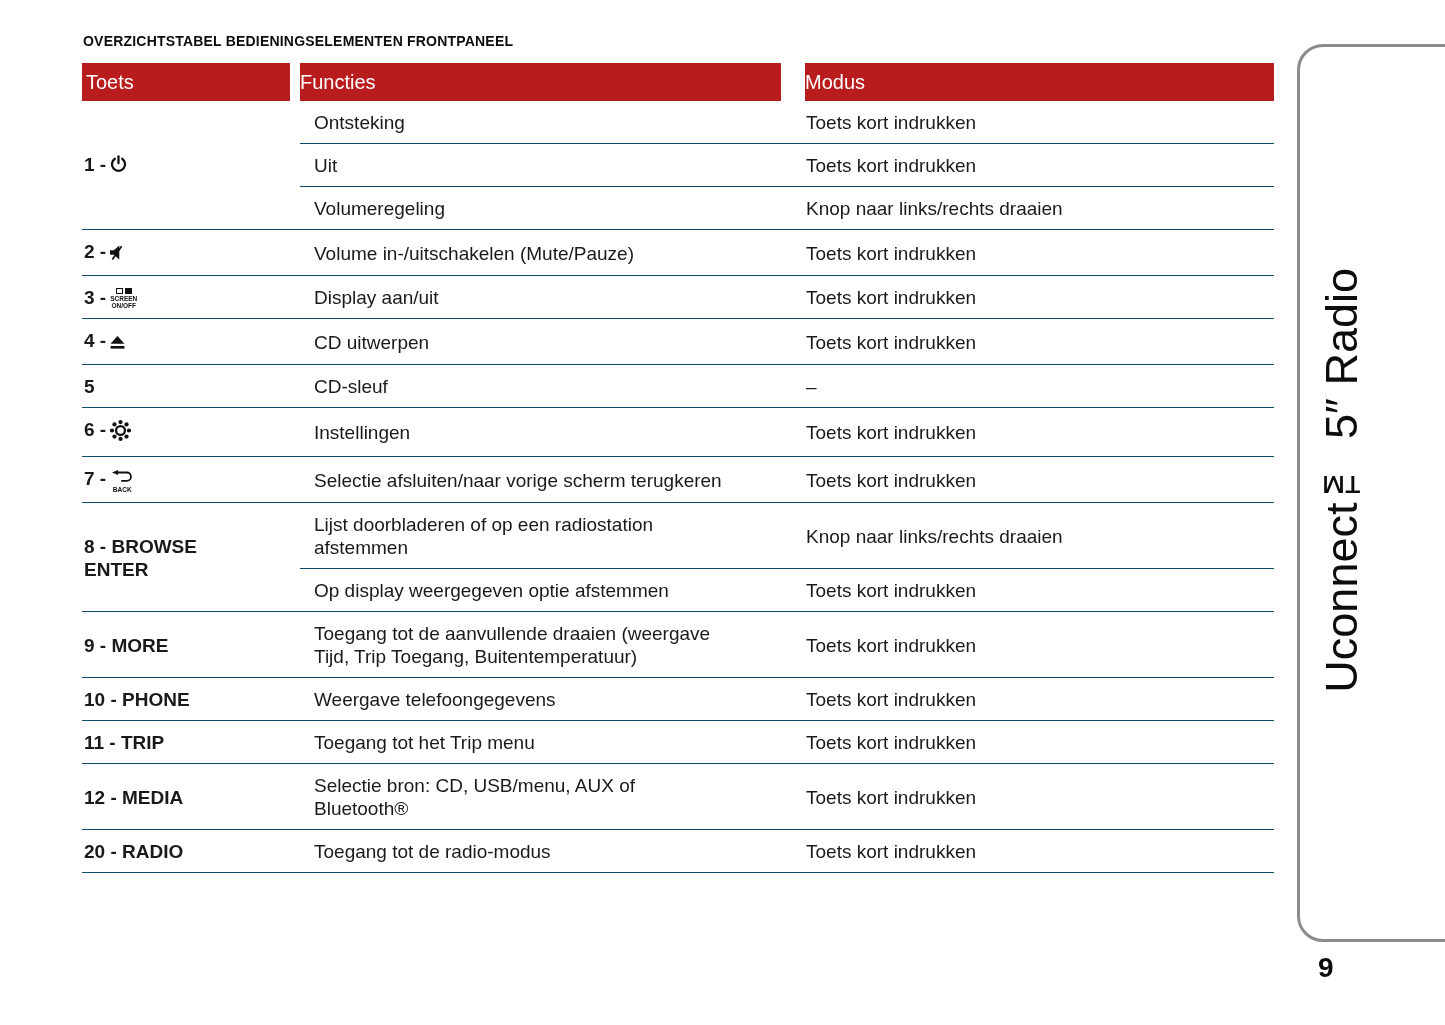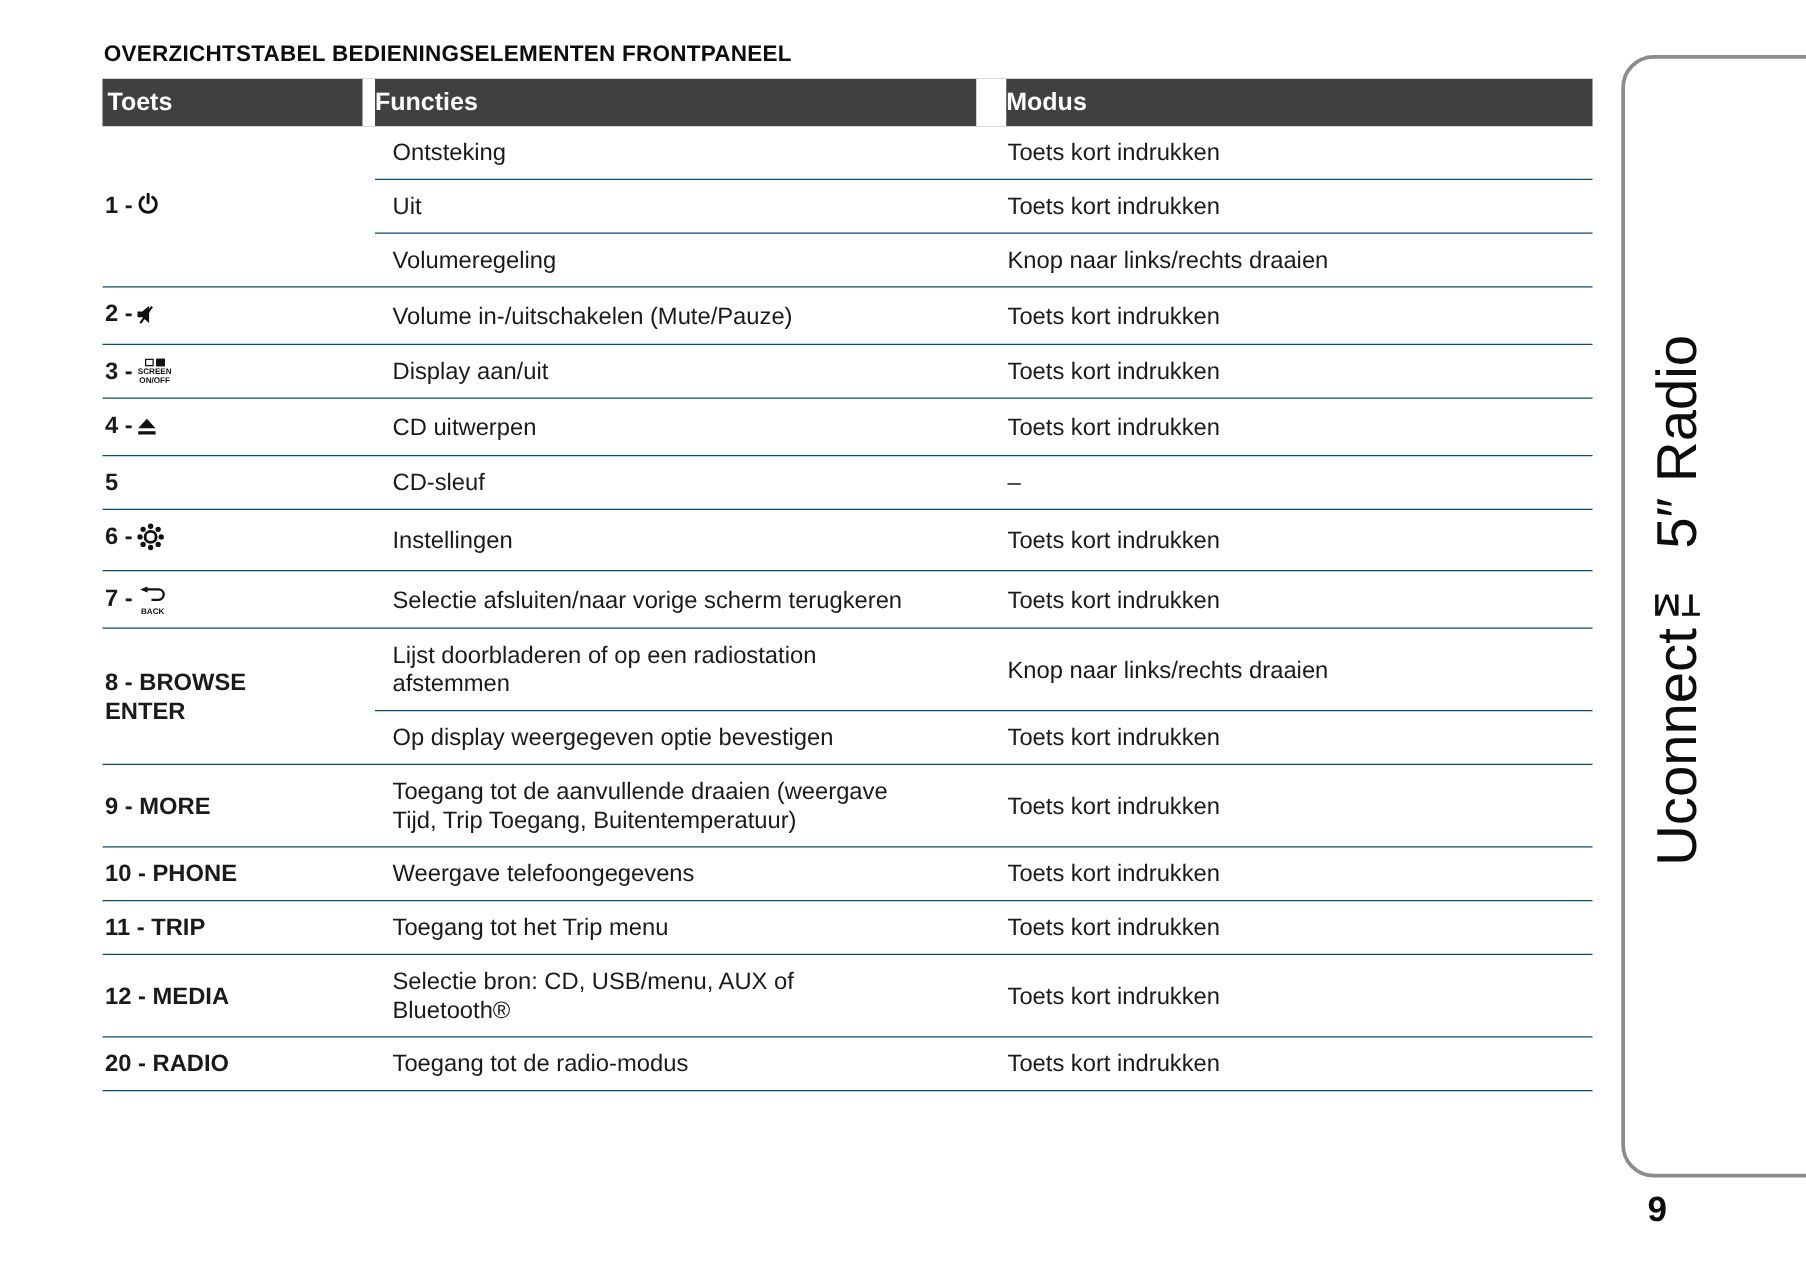--- a/index.html
+++ b/index.html
@@ -3,29 +3,29 @@
 <meta charset="utf-8">
 <style>
   * { margin:0; padding:0; box-sizing:border-box; }
   html,body {
     width:1445px; height:1025px; background:#ffffff;
     font-family:"Liberation Sans","DejaVu Sans",sans-serif;
     color:#1a1a1a; overflow:hidden; position:relative;
   }
   .doc-title {
     position:absolute; top:33px; left:83px;
-    font-size:18px; font-weight:bold; color:#0d0d0d; letter-spacing:.2px;
+    font-size:14px; font-weight:bold; color:#0d0d0d; letter-spacing:.2px;
   }
   table.control-table {
     position:absolute; top:63px; left:82px; width:1192px;
     border-collapse:separate; border-spacing:0; table-layout:fixed;
   }
   col.c1{width:218px} col.c2{width:492px} col.c3{width:482px}
   th {
-    background:#404040; color:#ffffff; font-size:20px; font-weight:bold;
+    background:#b91c1c; color:#ffffff; font-size:20px; font-weight:normal;
     height:38px; vertical-align:middle; padding:0;
   }
   th.h-toets   { text-align:left; padding-left:4px; border-right:10px solid #fff; }
   th.h-functies{ text-align:left; border-right:11px solid #fff; }
   th.h-modus   { text-align:left; border-left:13px solid #fff; }
   td {
     border-bottom:1px solid #0c4a6e; font-size:19px; line-height:23px;
     vertical-align:middle; padding-top:10px; padding-bottom:9px;
   }
   td.toets   { font-weight:bold; padding-left:2px; }
@@ -174,21 +174,21 @@
       <span>8 - BROWSE</span><br>
       <span>ENTER</span>
     </td>
     <td class="functie">
       <span>Lijst doorbladeren of op een radiostation</span><br>
       <span>afstemmen</span>
     </td>
     <td class="modus">Knop naar links/rechts draaien</td>
   </tr>
   <tr>
-    <td class="functie">Op display weergegeven optie bevestigen</td>
+    <td class="functie">Op display weergegeven optie afstemmen</td>
     <td class="modus">Toets kort indrukken</td>
   </tr>
 
   <tr>
     <td class="toets">
       <span>9 - MORE</span>
     </td>
     <td class="functie">
       <span>Toegang tot de aanvullende draaien (weergave</span><br>
       <span>Tijd, Trip Toegang, Buitentemperatuur)</span>

